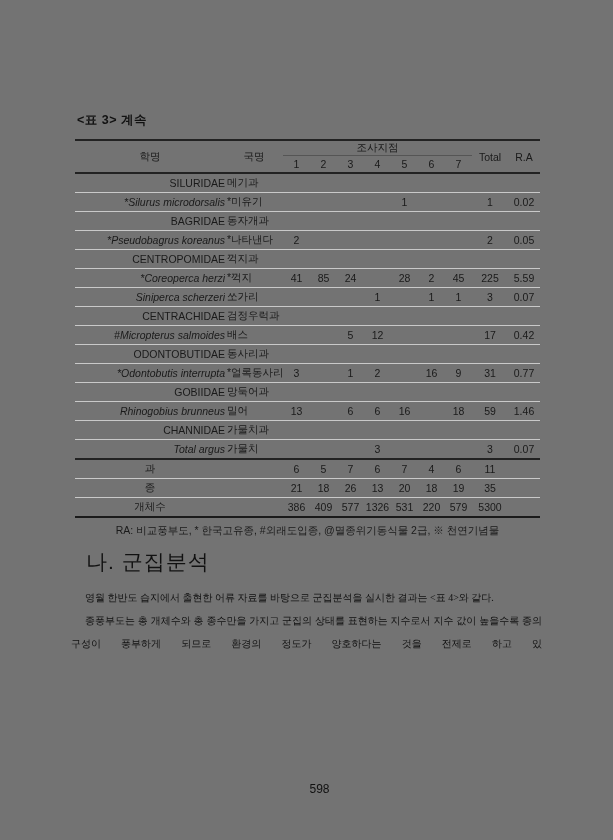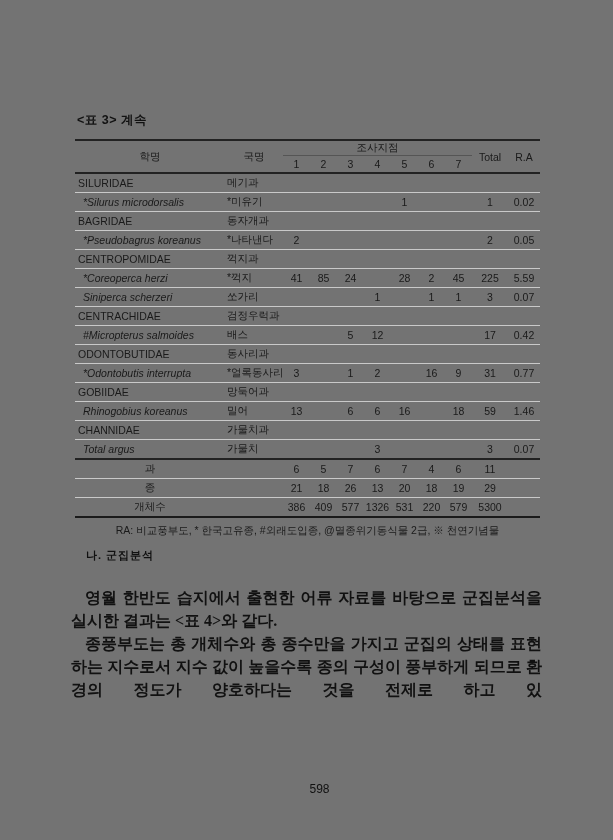--- a/index.html
+++ b/index.html
@@ -12,36 +12,36 @@
                color:#111; margin:0 0 10px 2px; letter-spacing:0.5px; }
   table.fish { border-collapse:collapse; table-layout:fixed; width:465px;
                font-family:"Liberation Sans",sans-serif; font-size:10.5px; color:#1a1a1a;
                border-top:2px solid #222; border-bottom:2px solid #1a1a1a; }
   table.fish th { font-weight:normal; padding:0; }
   table.fish td { padding:0; }
   thead th { height:15px; border-bottom:2px solid #222; }
   thead th.h-sites { border-bottom:1px solid #555; height:14px; }
   thead tr.hdr2 th { height:16px; }
   tbody td { height:18px; border-bottom:1px solid #c9c9c9; overflow:hidden; white-space:nowrap; }
-  .sci { text-align:left; padding-left:3px !important;margin-left:18px; }
+  .sci { text-align:right; padding-left:3px !important;margin-left:18px; }
   tr.sp .sci { font-style:italic; padding-left:8px !important; }
   .kor { text-align:left; padding-left:2px !important; }
   .n { text-align:center; }
   tr.sum td { border-bottom:1px solid #c9c9c9; }
   tr.sum-first td { border-top:2px solid #222; }
   .lab { text-align:center; }
   .tbl-note { text-align:center; font-size:10.5px; color:#1a1a1a; margin-top:6px;
               font-family:"Liberation Sans",sans-serif; }
 
   
   .section-heading { position:absolute; left:86px; top:548px; font-family:"Liberation Sans",sans-serif;
-                     font-size:11px; font-weight:bold; color:#111; letter-spacing:1px; }
+                     font-size:21px; font-weight:normal; color:#111; letter-spacing:1px; }
   .body-text { position:absolute; left:71px; top:586px; width:471px; color:#111;
-               font-family:"Liberation Serif","DejaVu Serif",serif; font-size:16px; line-height:23px;
-               text-align:justify;font-weight:bold; }
+               font-family:"Liberation Serif","DejaVu Serif",serif; font-size:10px; line-height:23px;
+               text-align:justify; }
   .body-text p { margin:0; text-indent:14px; }
   .body-text p.flush-last { text-align-last:justify; }
 
   .page-number { position:absolute; left:16px; right:0; top:782px; text-align:center;
                  font-family:"Liberation Sans",sans-serif; font-size:12px; color:#111; }
 </style>
 </head>
 <body>
 
 <div class="page">
@@ -232,21 +232,21 @@
             <td class="n"></td>
             <td class="n"></td>
             <td class="n"></td>
             <td class="n"></td>
             <td class="n"></td>
             <td class="n"></td>
             <td class="n"></td>
             <td class="n"></td>
           </tr>
         <tr class="sp">
-            <td class="sci">Rhinogobius koreanus</td>
+            <td class="sci">Rhinogobius brunneus</td>
             <td class="kor">밀어</td>
             <td class="n">13</td>
             <td class="n"></td>
             <td class="n">6</td>
             <td class="n">6</td>
             <td class="n">16</td>
             <td class="n"></td>
             <td class="n">18</td>
             <td class="n">59</td>
             <td class="n">1.46</td>
@@ -293,21 +293,21 @@
         <tr class="sum">
             <td class="lab">종</td>
             <td></td>
             <td class="n">21</td>
             <td class="n">18</td>
             <td class="n">26</td>
             <td class="n">13</td>
             <td class="n">20</td>
             <td class="n">18</td>
             <td class="n">19</td>
-            <td class="n">29</td>
+            <td class="n">35</td>
             <td class="n"></td>
           </tr>
         <tr class="sum">
             <td class="lab">개체수</td>
             <td></td>
             <td class="n">386</td>
             <td class="n">409</td>
             <td class="n">577</td>
             <td class="n">1326</td>
             <td class="n">531</td>

